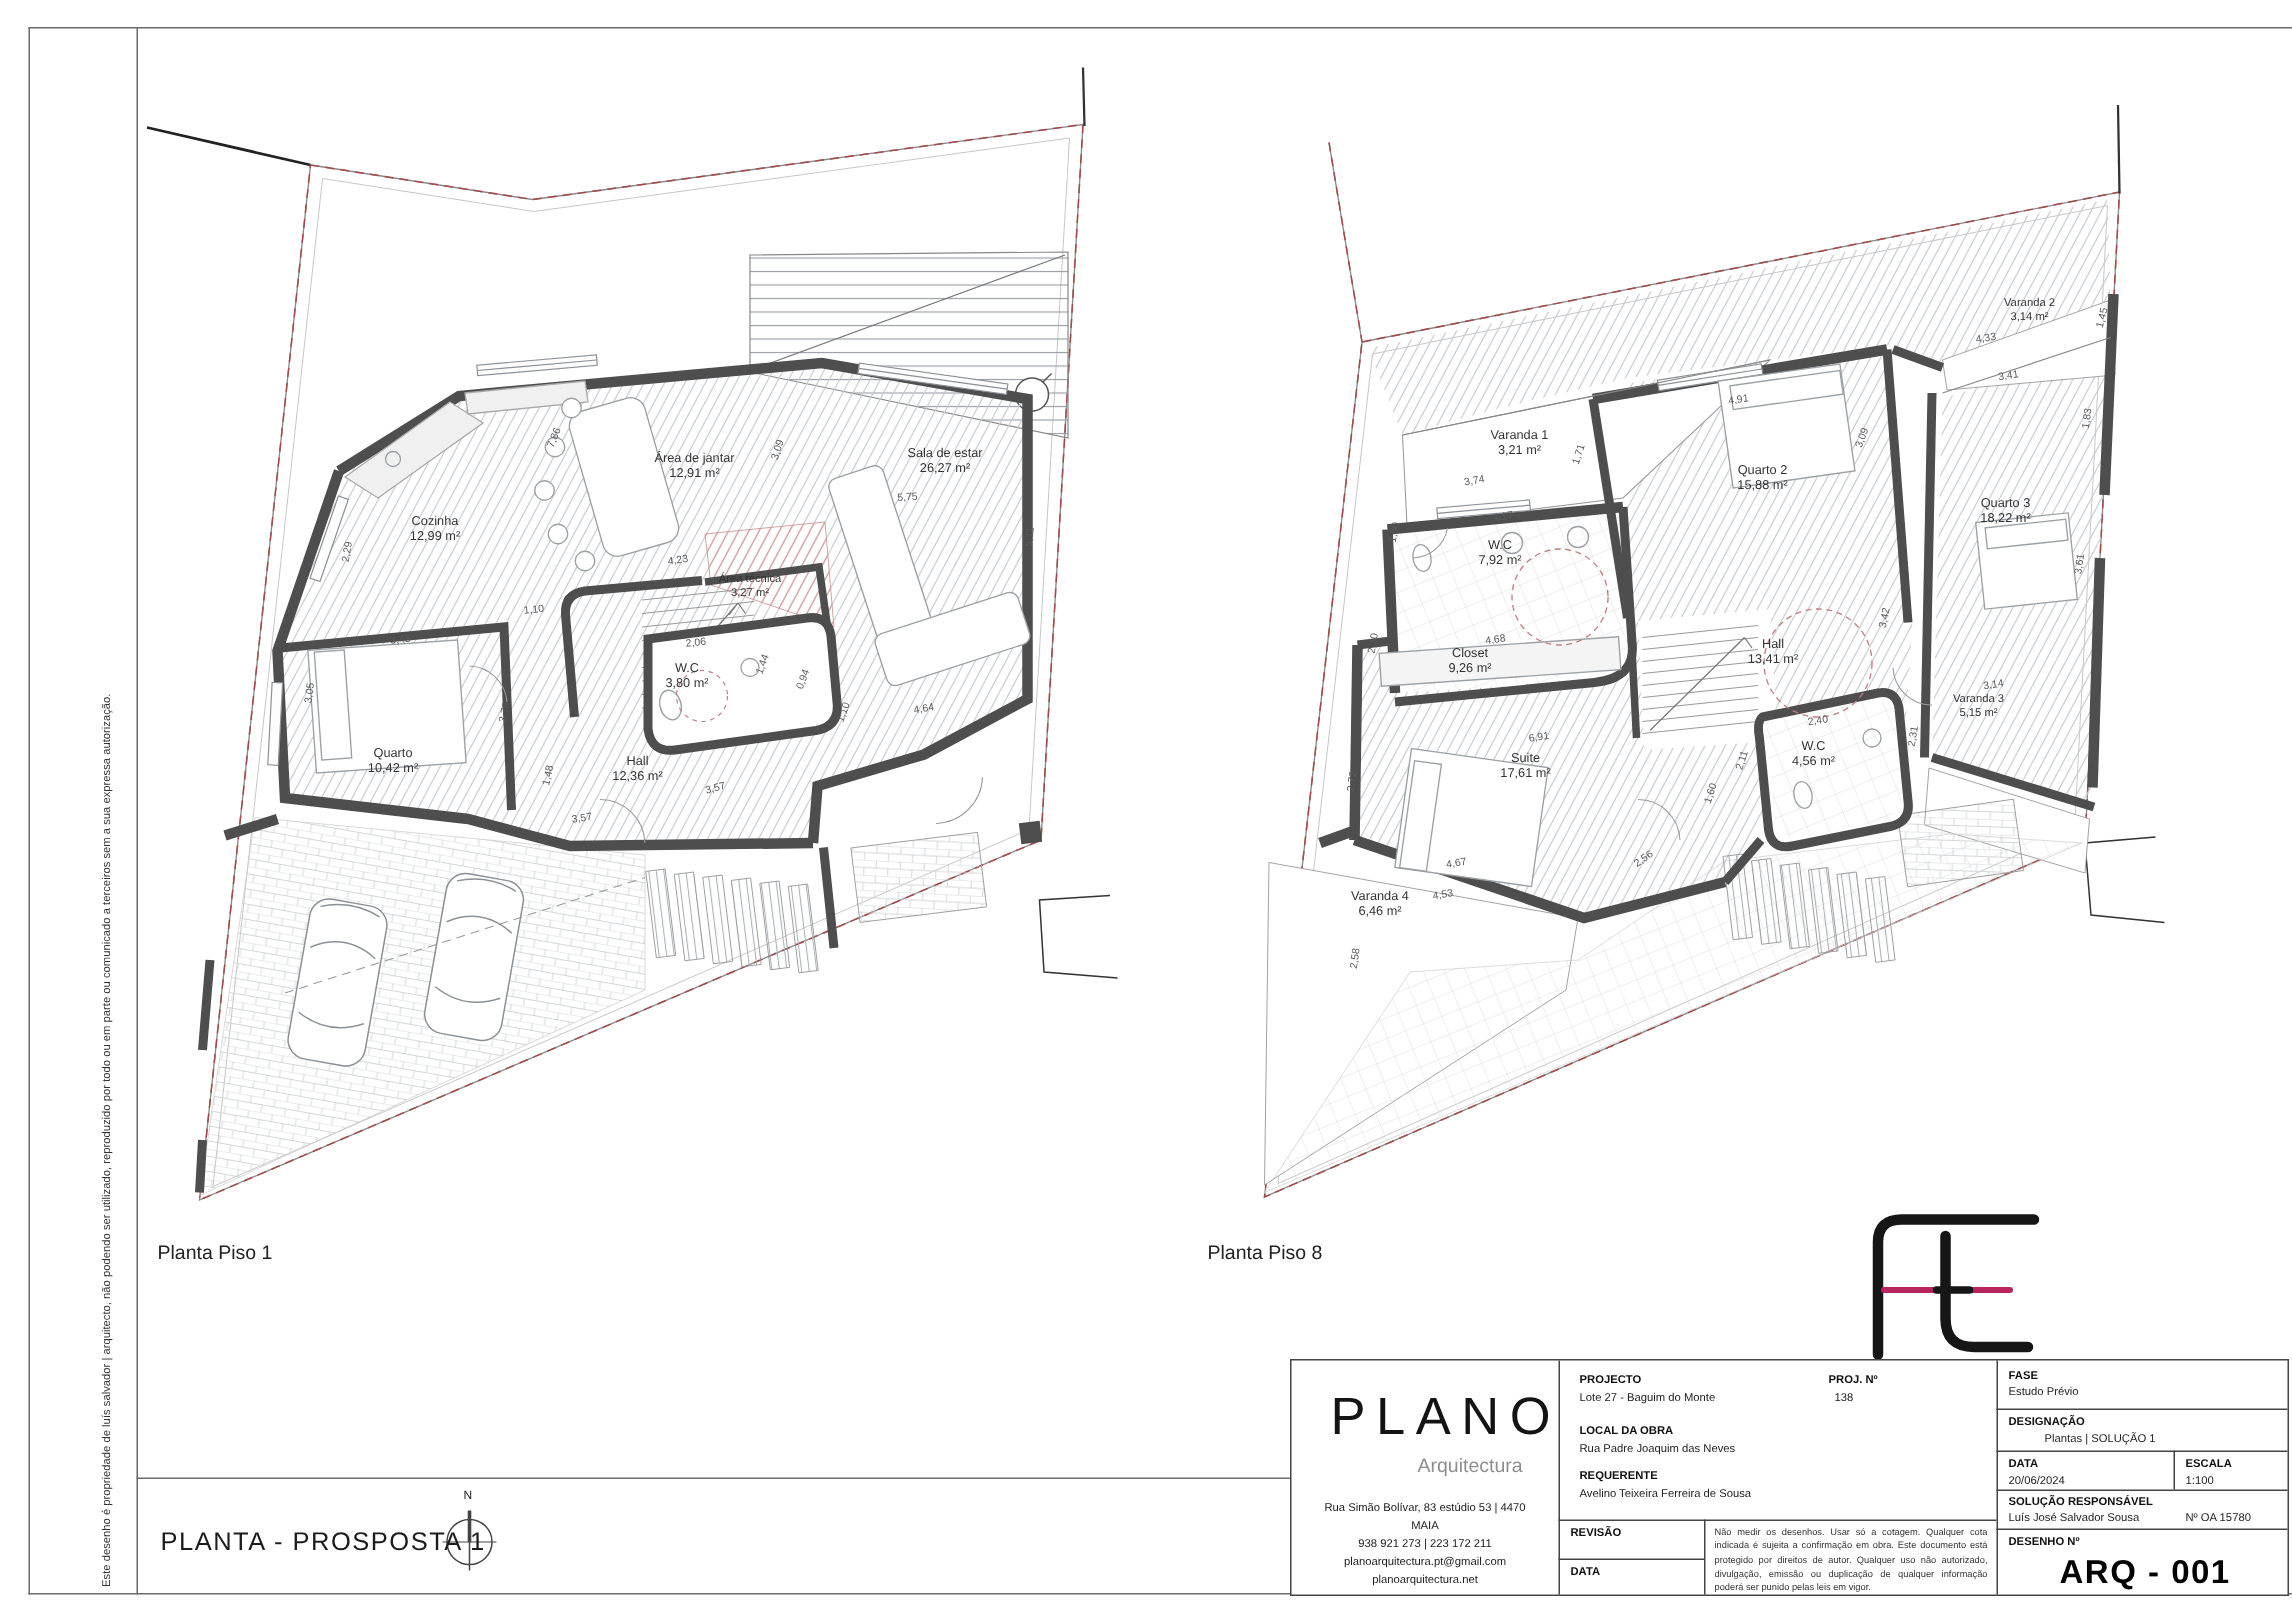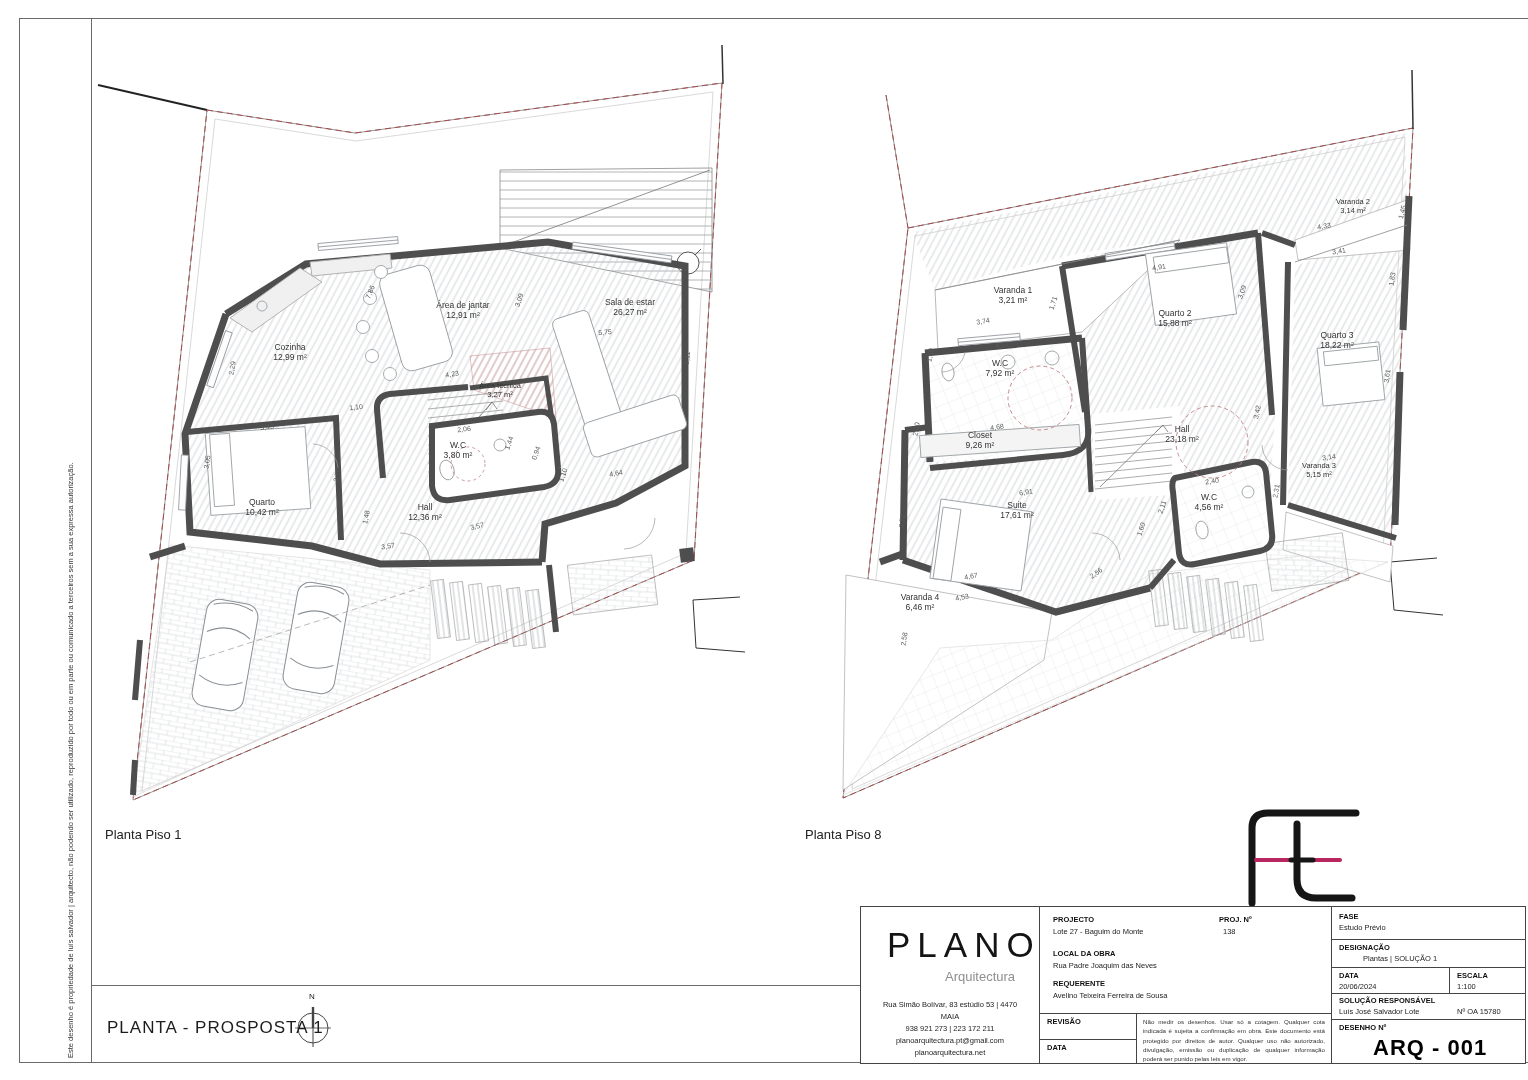--- a/index.html
+++ b/index.html
@@ -313,21 +313,21 @@
   <div class="room" style="left:1000px;top:368px;">
       <span>W.C</span>
       <span>7,92 m²</span>
     </div>
   <div class="room" style="left:980px;top:440px;">
       <span>Closet</span>
       <span>9,26 m²</span>
     </div>
   <div class="room" style="left:1182px;top:434px;">
       <span>Hall</span>
-      <span>23,18 m²</span>
+      <span>13,41 m²</span>
     </div>
   <div class="room" style="left:1017px;top:510px;">
       <span>Suite</span>
       <span>17,61 m²</span>
     </div>
   <div class="room" style="left:1209px;top:502px;">
       <span>W.C</span>
       <span>4,56 m²</span>
     </div>
   <div class="room" style="left:1319px;top:470px;font-size:7.5px;">
@@ -421,19 +421,19 @@
 
     <span class="tb-label" style="left:478px;top:5px;">FASE</span>
     <span class="tb-val" style="left:478px;top:16px;">Estudo Prévio</span>
     <span class="tb-label" style="left:478px;top:36px;">DESIGNAÇÃO</span>
     <span class="tb-val" style="left:478px;top:47px;padding-left:24px;">Plantas | SOLUÇÃO 1</span>
     <span class="tb-label" style="left:478px;top:64px;">DATA</span>
     <span class="tb-val" style="left:478px;top:75px;">20/06/2024</span>
     <span class="tb-label" style="left:596px;top:64px;">ESCALA</span>
     <span class="tb-val" style="left:596px;top:75px;">1:100</span>
     <span class="tb-label" style="left:478px;top:89px;">SOLUÇÃO RESPONSÁVEL</span>
-    <span class="tb-val" style="left:478px;top:100px;">Luís José Salvador Lote</span>
+    <span class="tb-val" style="left:478px;top:100px;">Luís José Salvador Sousa</span>
     <span class="tb-val" style="left:596px;top:100px;">Nº OA 15780</span>
     <span class="tb-label" style="left:478px;top:116px;">DESENHO Nº</span>
     <span class="drawing-no" style="left:512px;top:128px;">ARQ - 001</span>
   </div>
 
 </div>
 
 </body></html>

